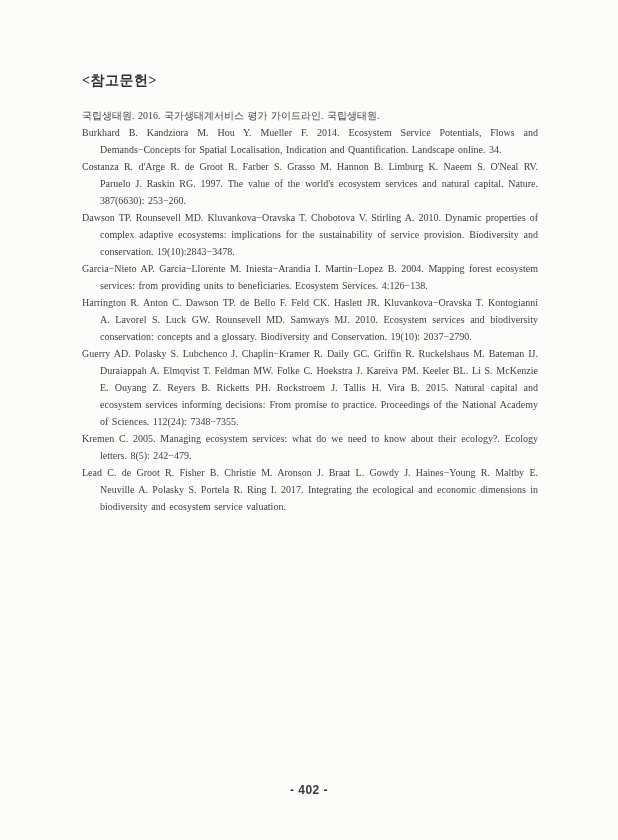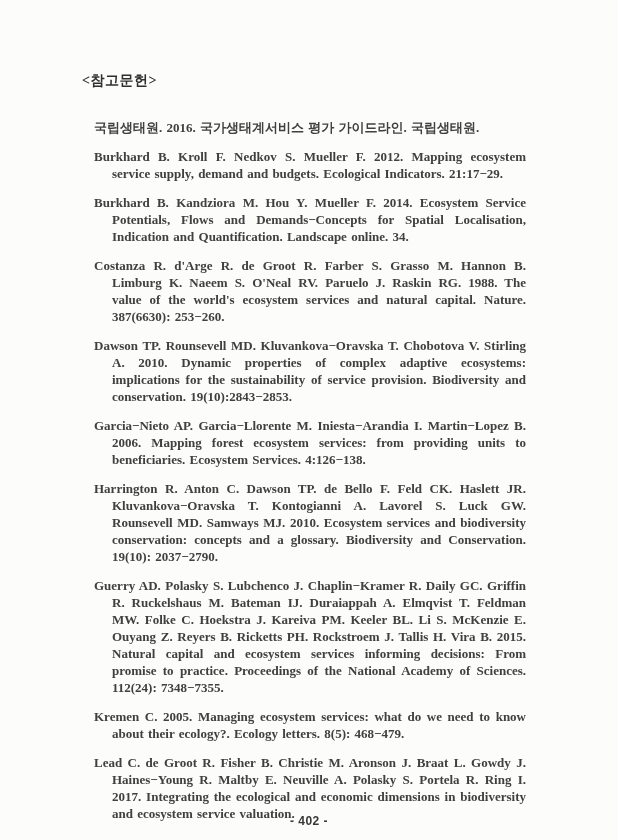--- a/index.html
+++ b/index.html
@@ -27,56 +27,53 @@
     color: #2e2e2e;
     white-space: nowrap;
   }
   .refs {
     position: absolute;
     left: 82px;
     top: 107px;
     width: 456px;
   }
   .ref {
-    margin: 12px;
+    margin: 0;
     padding-left: 18px;
     text-indent: -18px;
     text-align: justify;
-    font-size: 13px;
+    font-size: 10px;
     line-height: 17px;
     word-spacing: 1px;
-    font-weight: bold;
   }
   .page-number {
     position: absolute;
     left: 0;
     right: 0;
     top: 783px;
     text-align: center;
     font-family: "Liberation Sans", "DejaVu Sans", sans-serif;
     font-size: 12px;
     font-weight: 600;
     letter-spacing: 0.5px;
     color: #383838;
-    margin-top: 31px;
   }
 </style>
 </head>
 <body>
 
 <div class="page">
   <div class="heading">&lt;참고문헌&gt;</div>
 
   <div class="refs">
       <p class="ref">국립생태원. 2016. 국가생태계서비스 평가 가이드라인. 국립생태원.</p>
-      <p class="ref">Burkhard B. Kroll F. Nedkov S. Mueller F. 2012. Mapping ecosystem service supply, demand and budgets. Ecological Indicators. 21:17−29.</p>
       <p class="ref">Burkhard B. Kandziora M. Hou Y. Mueller F. 2014. Ecosystem Service Potentials, Flows and Demands−Concepts for Spatial Localisation, Indication and Quantification. Landscape online. 34.</p>
-      <p class="ref">Costanza R. d'Arge R. de Groot R. Farber S. Grasso M. Hannon B. Limburg K. Naeem S. O'Neal RV. Paruelo J. Raskin RG. 1988. The value of the world's ecosystem services and natural capital. Nature. 387(6630): 253−260.</p>
-      <p class="ref">Dawson TP. Rounsevell MD. Kluvankova−Oravska T. Chobotova V. Stirling A. 2010. Dynamic properties of complex adaptive ecosystems: implications for the sustainability of service provision. Biodiversity and conservation. 19(10):2843−2853.</p>
-      <p class="ref">Garcia−Nieto AP. Garcia−Llorente M. Iniesta−Arandia I. Martin−Lopez B. 2006. Mapping forest ecosystem services: from providing units to beneficiaries. Ecosystem Services. 4:126−138.</p>
+      <p class="ref">Costanza R. d'Arge R. de Groot R. Farber S. Grasso M. Hannon B. Limburg K. Naeem S. O'Neal RV. Paruelo J. Raskin RG. 1997. The value of the world's ecosystem services and natural capital. Nature. 387(6630): 253−260.</p>
+      <p class="ref">Dawson TP. Rounsevell MD. Kluvankova−Oravska T. Chobotova V. Stirling A. 2010. Dynamic properties of complex adaptive ecosystems: implications for the sustainability of service provision. Biodiversity and conservation. 19(10):2843−3478.</p>
+      <p class="ref">Garcia−Nieto AP. Garcia−Llorente M. Iniesta−Arandia I. Martin−Lopez B. 2004. Mapping forest ecosystem services: from providing units to beneficiaries. Ecosystem Services. 4:126−138.</p>
       <p class="ref">Harrington R. Anton C. Dawson TP. de Bello F. Feld CK. Haslett JR. Kluvankova−Oravska T. Kontogianni A. Lavorel S. Luck GW. Rounsevell MD. Samways MJ. 2010. Ecosystem services and biodiversity conservation: concepts and a glossary. Biodiversity and Conservation. 19(10): 2037−2790.</p>
       <p class="ref">Guerry AD. Polasky S. Lubchenco J. Chaplin−Kramer R. Daily GC. Griffin R. Ruckelshaus M. Bateman IJ. Duraiappah A. Elmqvist T. Feldman MW. Folke C. Hoekstra J. Kareiva PM. Keeler BL. Li S. McKenzie E. Ouyang Z. Reyers B. Ricketts PH. Rockstroem J. Tallis H. Vira B. 2015. Natural capital and ecosystem services informing decisions: From promise to practice. Proceedings of the National Academy of Sciences. 112(24): 7348−7355.</p>
-      <p class="ref">Kremen C. 2005. Managing ecosystem services: what do we need to know about their ecology?. Ecology letters. 8(5): 468−479.</p>
+      <p class="ref">Kremen C. 2005. Managing ecosystem services: what do we need to know about their ecology?. Ecology letters. 8(5): 242−479.</p>
       <p class="ref">Lead C. de Groot R. Fisher B. Christie M. Aronson J. Braat L. Gowdy J. Haines−Young R. Maltby E. Neuville A. Polasky S. Portela R. Ring I. 2017. Integrating the ecological and economic dimensions in biodiversity and ecosystem service valuation.</p>
     </div>
 
   <div class="page-number">- 402 -</div>
 </div>
 
 </body></html>

